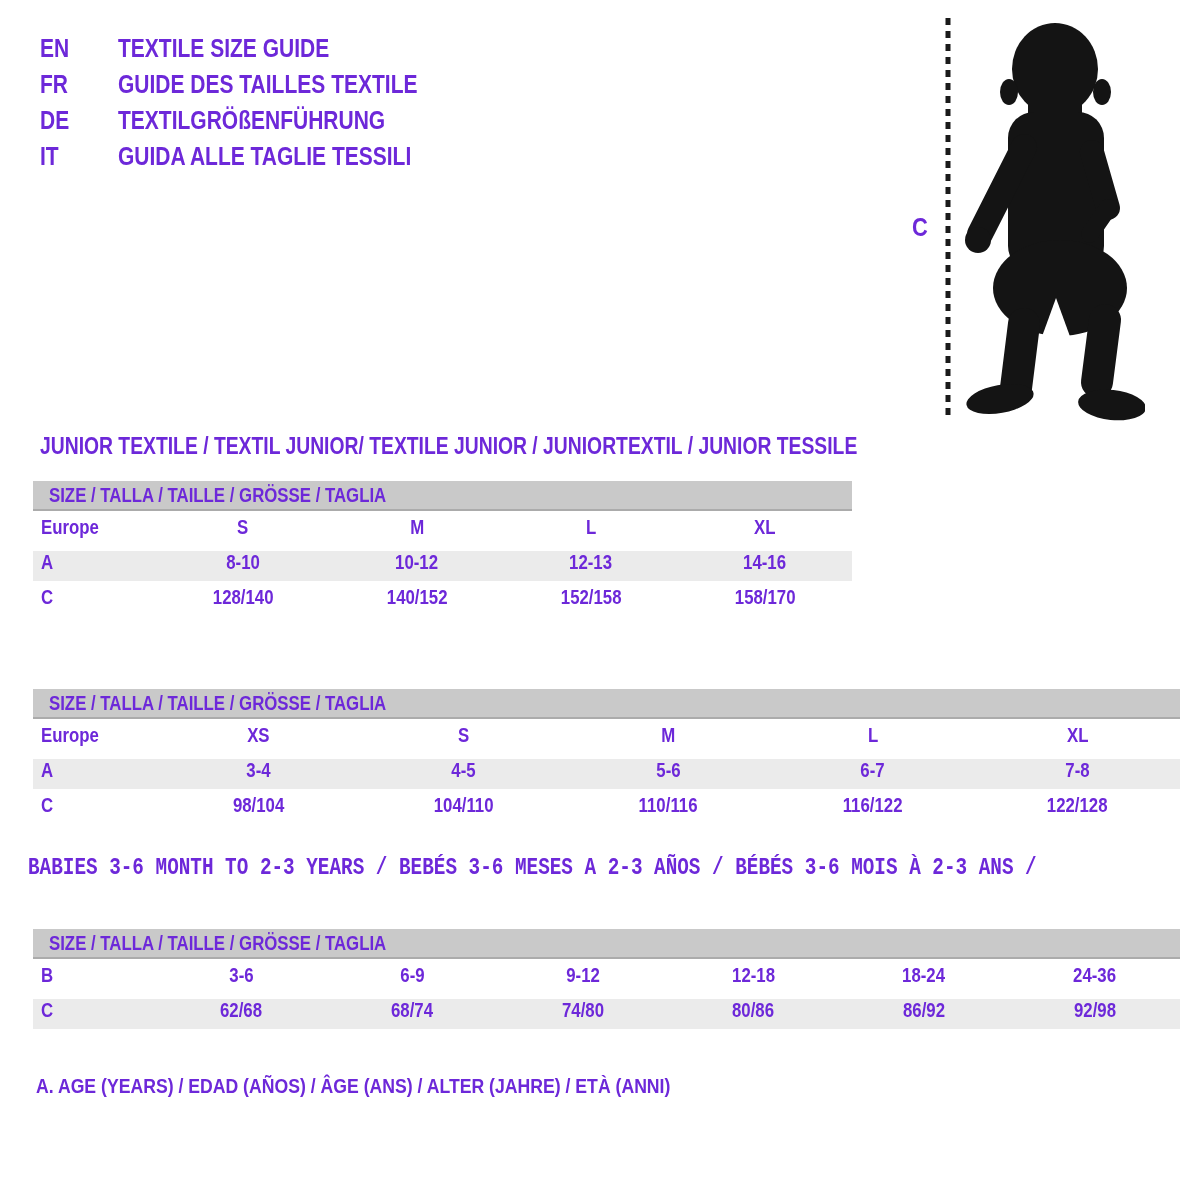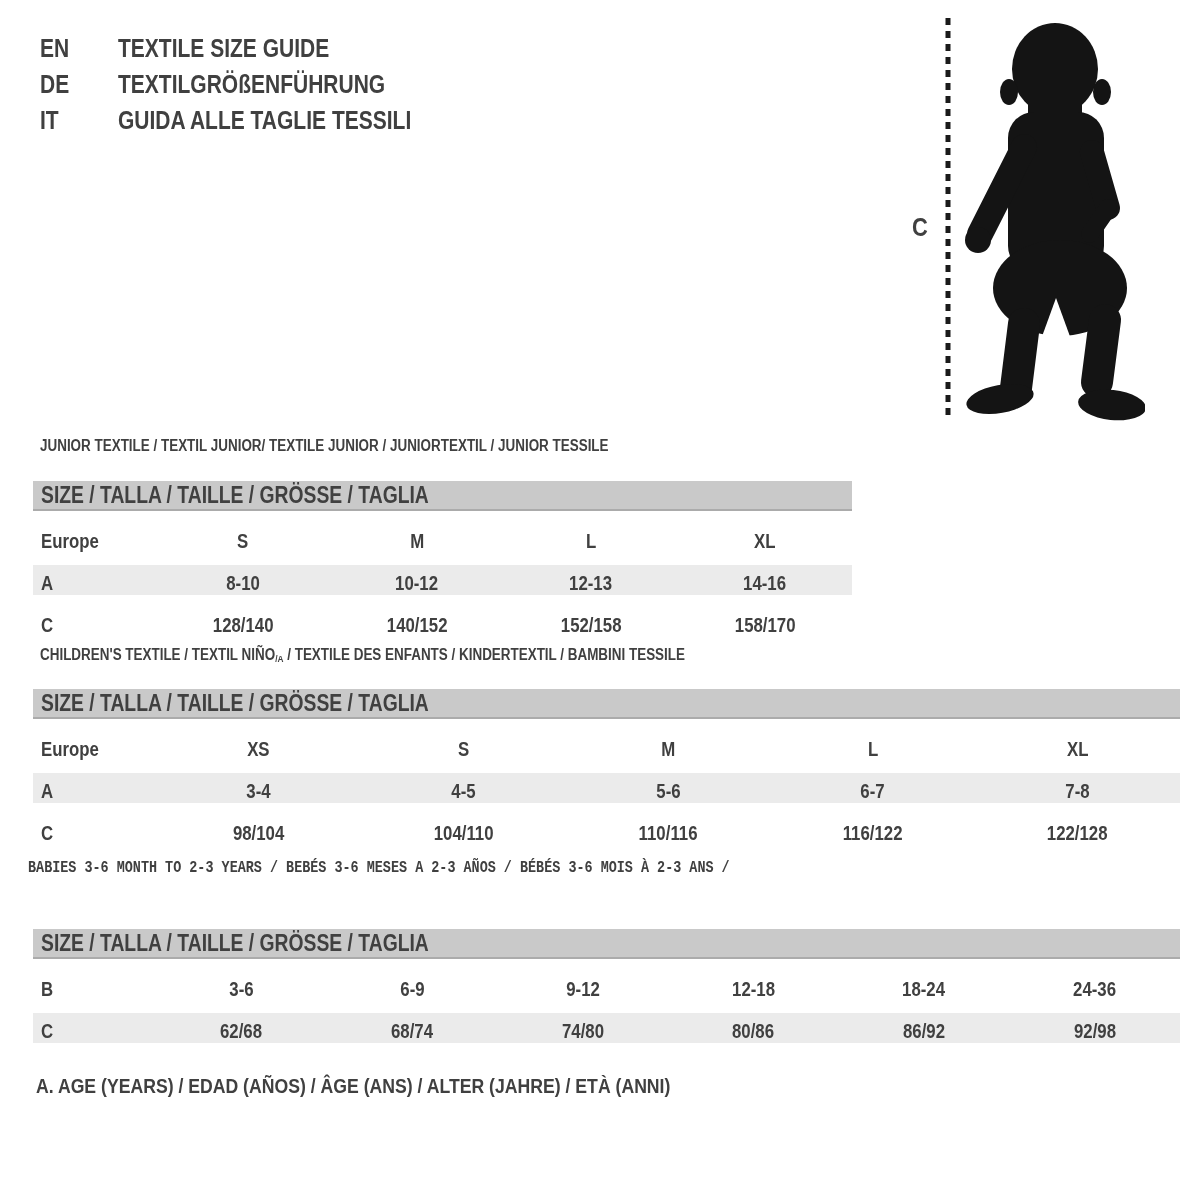--- a/index.html
+++ b/index.html
@@ -1,61 +1,65 @@
 <!DOCTYPE html>
 <html><head>
 <meta charset="utf-8">
 <style>
   html,body { margin:0; padding:0; background:#ffffff; }
   .page {
     position:relative; width:1200px; height:1200px; background:#ffffff;
     font-family:"Liberation Sans","DejaVu Sans",sans-serif;
-    color:#404040; overflow:hidden;
+    color:#6d28d9; overflow:hidden;
   }
   
   .cond   { display:inline-block; transform:scaleX(0.84); transform-origin:0 50%; white-space:nowrap; font-weight:bold; }
   .cond-c { display:inline-block; transform:scaleX(0.84); transform-origin:50% 50%; white-space:nowrap; font-weight:bold; }
 
   
   .langs { position:absolute; left:40px; top:30px; }
   .lang-row { display:flex; height:36px; align-items:center; font-size:25px; }
   .lang-code { width:78px; }
 
   
   .figure-svg { position:absolute; left:940px; top:12px; width:205px; height:412px; }
   .cmark { position:absolute; left:912px; top:212px; font-size:26px; }
 
   
-  .sec-title { position:absolute; font-size:16px; line-height:26px; }
+  .sec-title { position:absolute; font-size:23px; line-height:26px; }
   .sub { font-size:0.62em; vertical-align:-0.25em; }
 
   
   .tbl { position:absolute; }
   .thead {
     height:28px; background:#c9c9c9; border-bottom:2px solid #ababab;
-    font-size:23px; line-height:28px; padding-left:8px;
+    font-size:20px; line-height:28px; padding-left:16px;
   }
-  .trow { display:flex; height:30px; margin-top:12px; align-items:flex-end; font-size:20px;text-decoration:underline; }
+  .trow { display:flex; height:30px; margin-top:5px; align-items:flex-start; font-size:20px;text-decoration:underline; }
   .trow.stripe { background:#ebebeb; }
   .tlab { width:115px; padding-left:8px; }
   .tc { flex:1; text-align:center; }
 
   
   .legend { position:absolute; left:36px; top:1066px; }
   .legend-line { height:40px; line-height:40px; font-size:21px; }
 </style>
 </head>
 <body>
 
 <div class="page">
 
   <div class="langs">
     <div class="lang-row">
       <span class="lang-code"><span class="cond">EN</span></span>
       <span class="cond">TEXTILE SIZE GUIDE</span>
+    </div>
+    <div class="lang-row">
+      <span class="lang-code"><span class="cond">FR</span></span>
+      <span class="cond">GUIDE DES TAILLES TEXTILE</span>
     </div>
     <div class="lang-row">
       <span class="lang-code"><span class="cond">DE</span></span>
       <span class="cond">TEXTILGRÖßENFÜHRUNG</span>
     </div>
     <div class="lang-row">
       <span class="lang-code"><span class="cond">IT</span></span>
       <span class="cond">GUIDA ALLE TAGLIE TESSILI</span>
     </div>
   </div>
@@ -106,23 +110,20 @@
     </div>
     <div class="trow">
       <span class="tlab"><span class="cond">C</span></span>
       <span class="tc"><span class="cond-c">128/140</span></span>
       <span class="tc"><span class="cond-c">140/152</span></span>
       <span class="tc"><span class="cond-c">152/158</span></span>
       <span class="tc"><span class="cond-c">158/170</span></span>
     </div>
   </div>
 
-  <div class="sec-title" style="left:40px; top:642px;">
-    <span class="cond"><span>CHILDREN'S TEXTILE / TEXTIL NIÑO</span><span class="sub">/A</span><span> / TEXTILE DES ENFANTS / KINDERTEXTIL / BAMBINI TESSILE</span></span>
-  </div>
   <div class="tbl" style="left:33px; top:689px; width:1147px;">
     <div class="thead">
       <span class="cond">SIZE / TALLA / TAILLE / GRÖSSE / TAGLIA</span>
     </div>
     <div class="trow">
       <span class="tlab"><span class="cond">Europe</span></span>
       <span class="tc"><span class="cond-c">XS</span></span>
       <span class="tc"><span class="cond-c">S</span></span>
       <span class="tc"><span class="cond-c">M</span></span>
       <span class="tc"><span class="cond-c">L</span></span>

